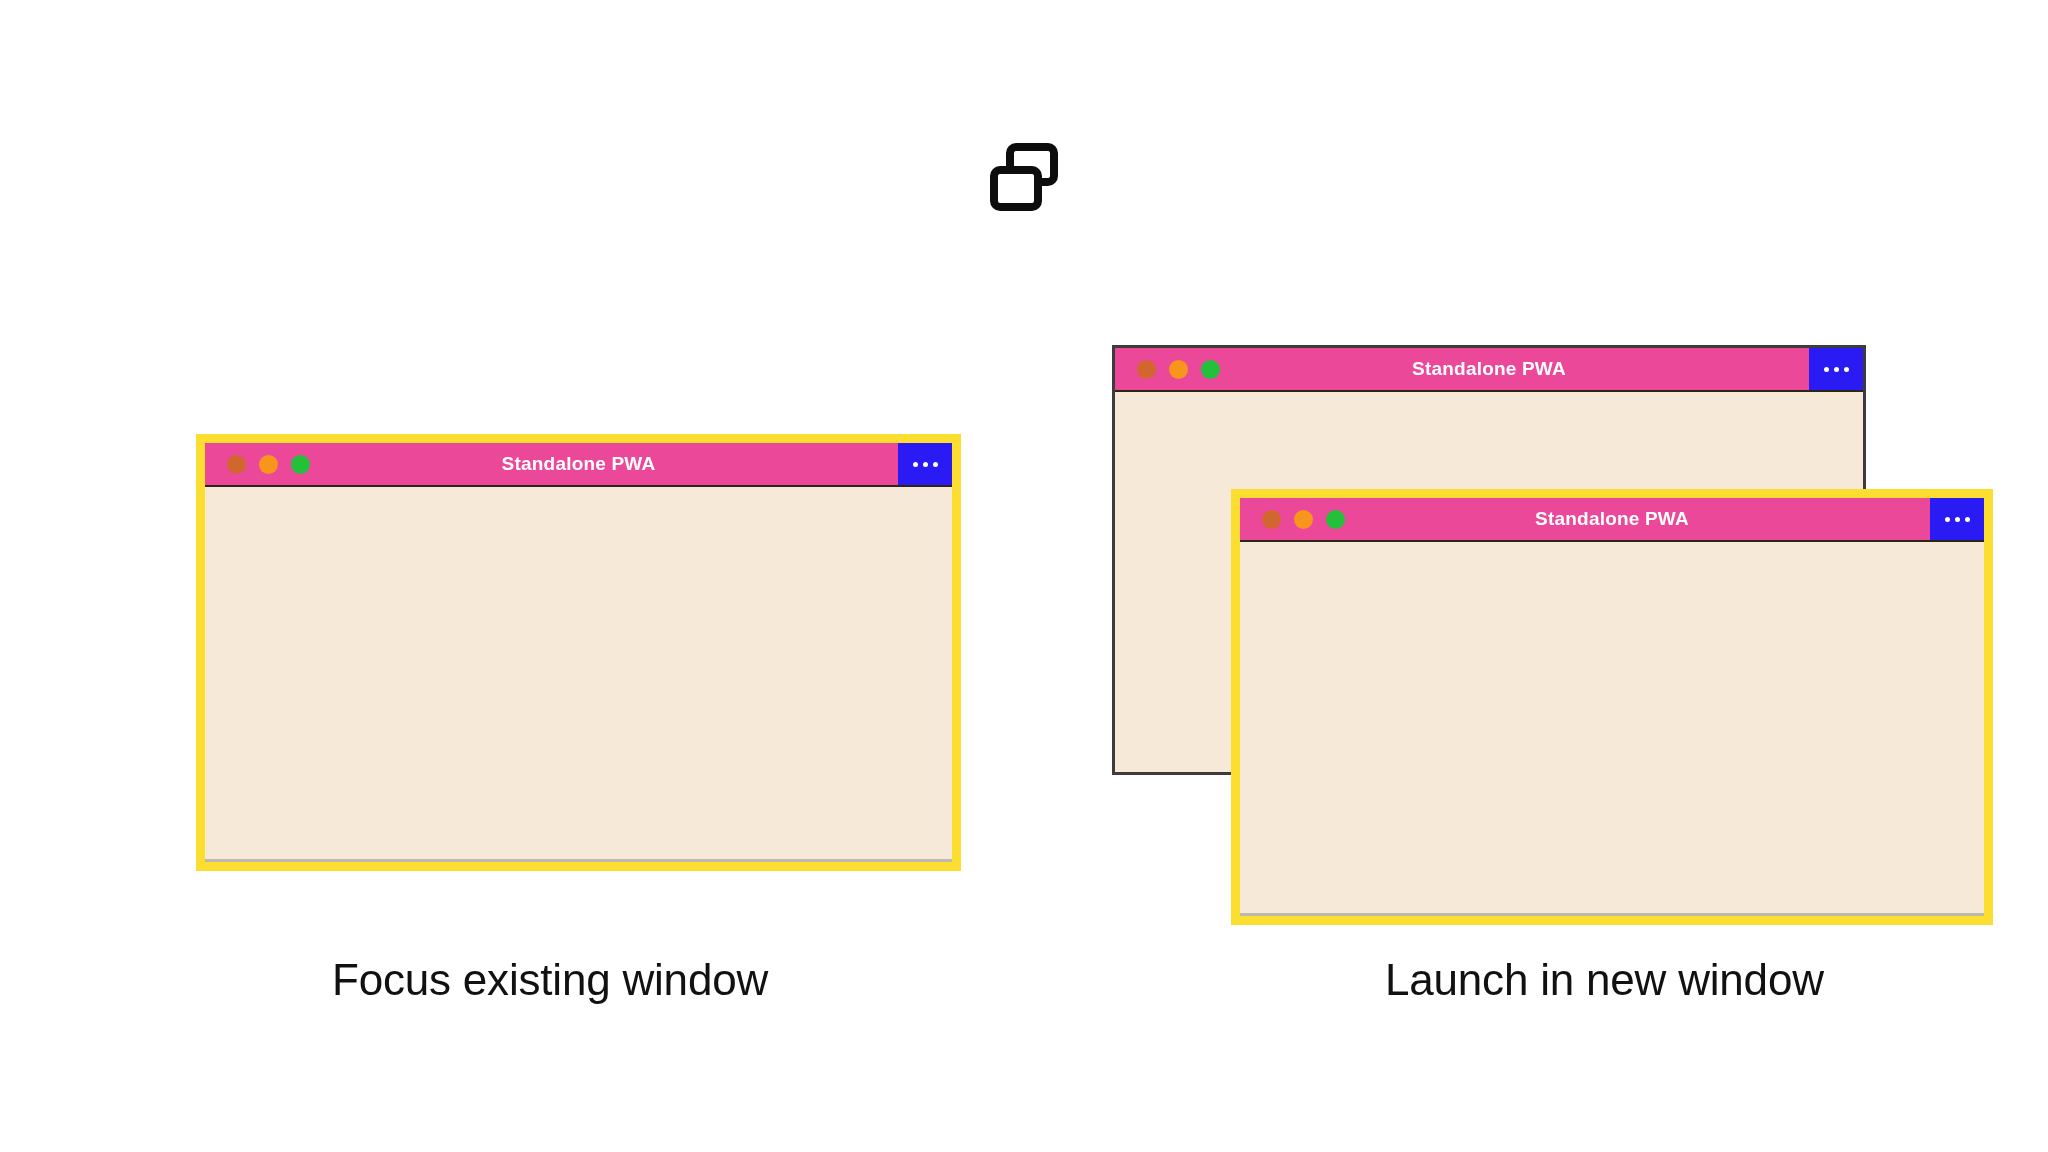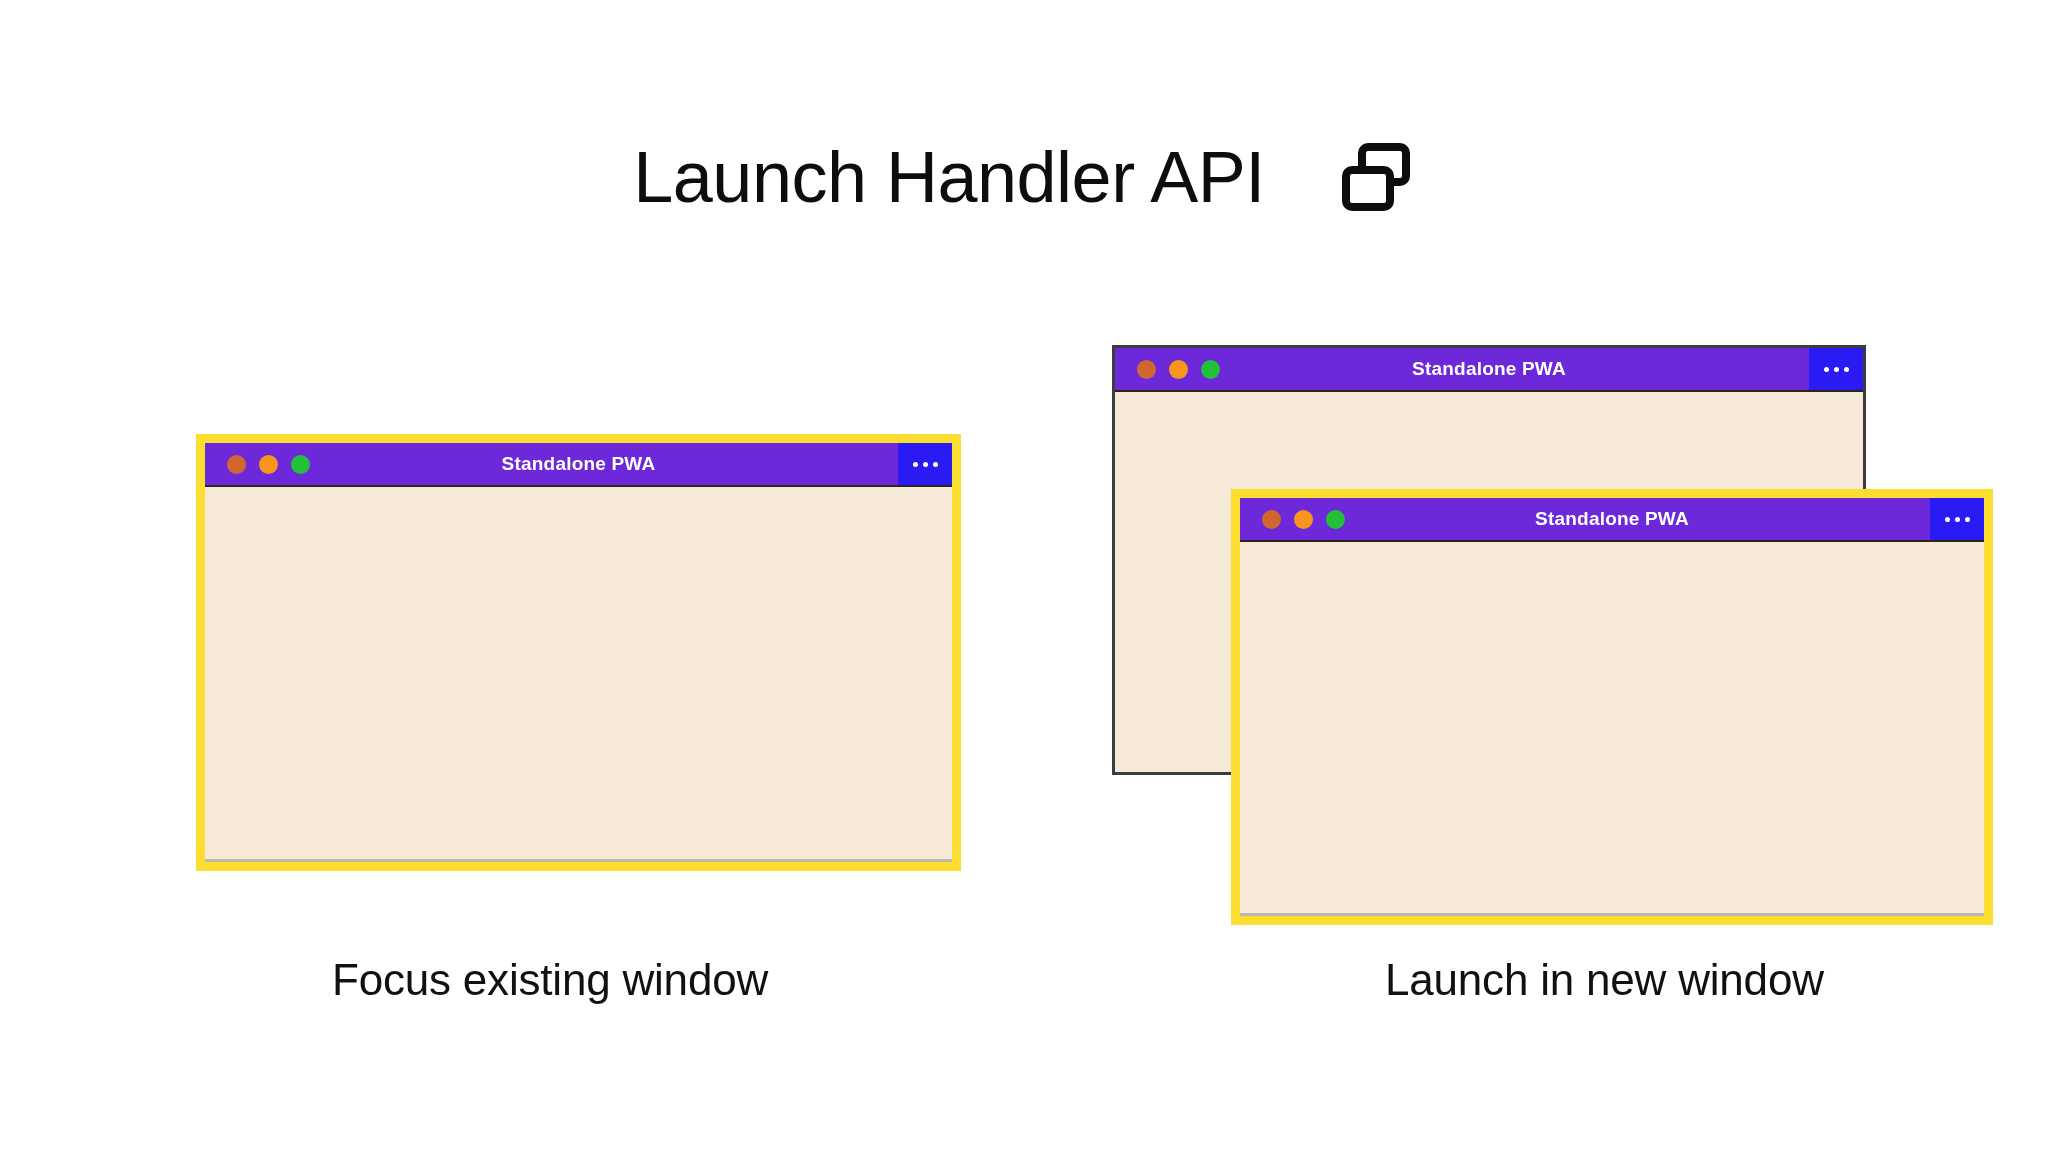--- a/index.html
+++ b/index.html
@@ -59,21 +59,21 @@
     position: absolute;
     inset: 0;
     display: flex;
     flex-direction: column;
     background: #f7e9d7;
     overflow: hidden;
   }
   .titlebar {
     position: relative;
     flex: 0 0 auto;
-    background: #6d28d9;
+    background: #ec4899;
     display: flex;
     align-items: center;
     padding: 0 0 0 22px;
     box-sizing: border-box;
     border-bottom: 2px solid #2c2415;
   }
   .traffic {
     display: flex;
     align-items: center;
     gap: 13px;
@@ -183,21 +183,20 @@
     white-space: nowrap;
     letter-spacing: -0.2px;
   }
   #caption-left  { left: 332px;  top: 955px; }
   #caption-right { left: 1385px; top: 955px; }
 </style>
 </head>
 <body>
 
 <div class="header">
-  <div class="header-title">Launch Handler API</div>
   <span class="header-icon">
     <svg viewBox="0 0 78 78" width="78" height="78" aria-hidden="true">
       <rect x="25" y="9" width="44" height="35" rx="6" ry="6" fill="none" stroke="#0d0d0d" stroke-width="8"></rect>
       <rect x="9" y="32" width="44" height="37" rx="6" ry="6" fill="#ffffff" stroke="#0d0d0d" stroke-width="8"></rect>
     </svg>
   </span>
 </div>
 
 <div class="win focused" id="win-left">
   <div class="win-inner">

